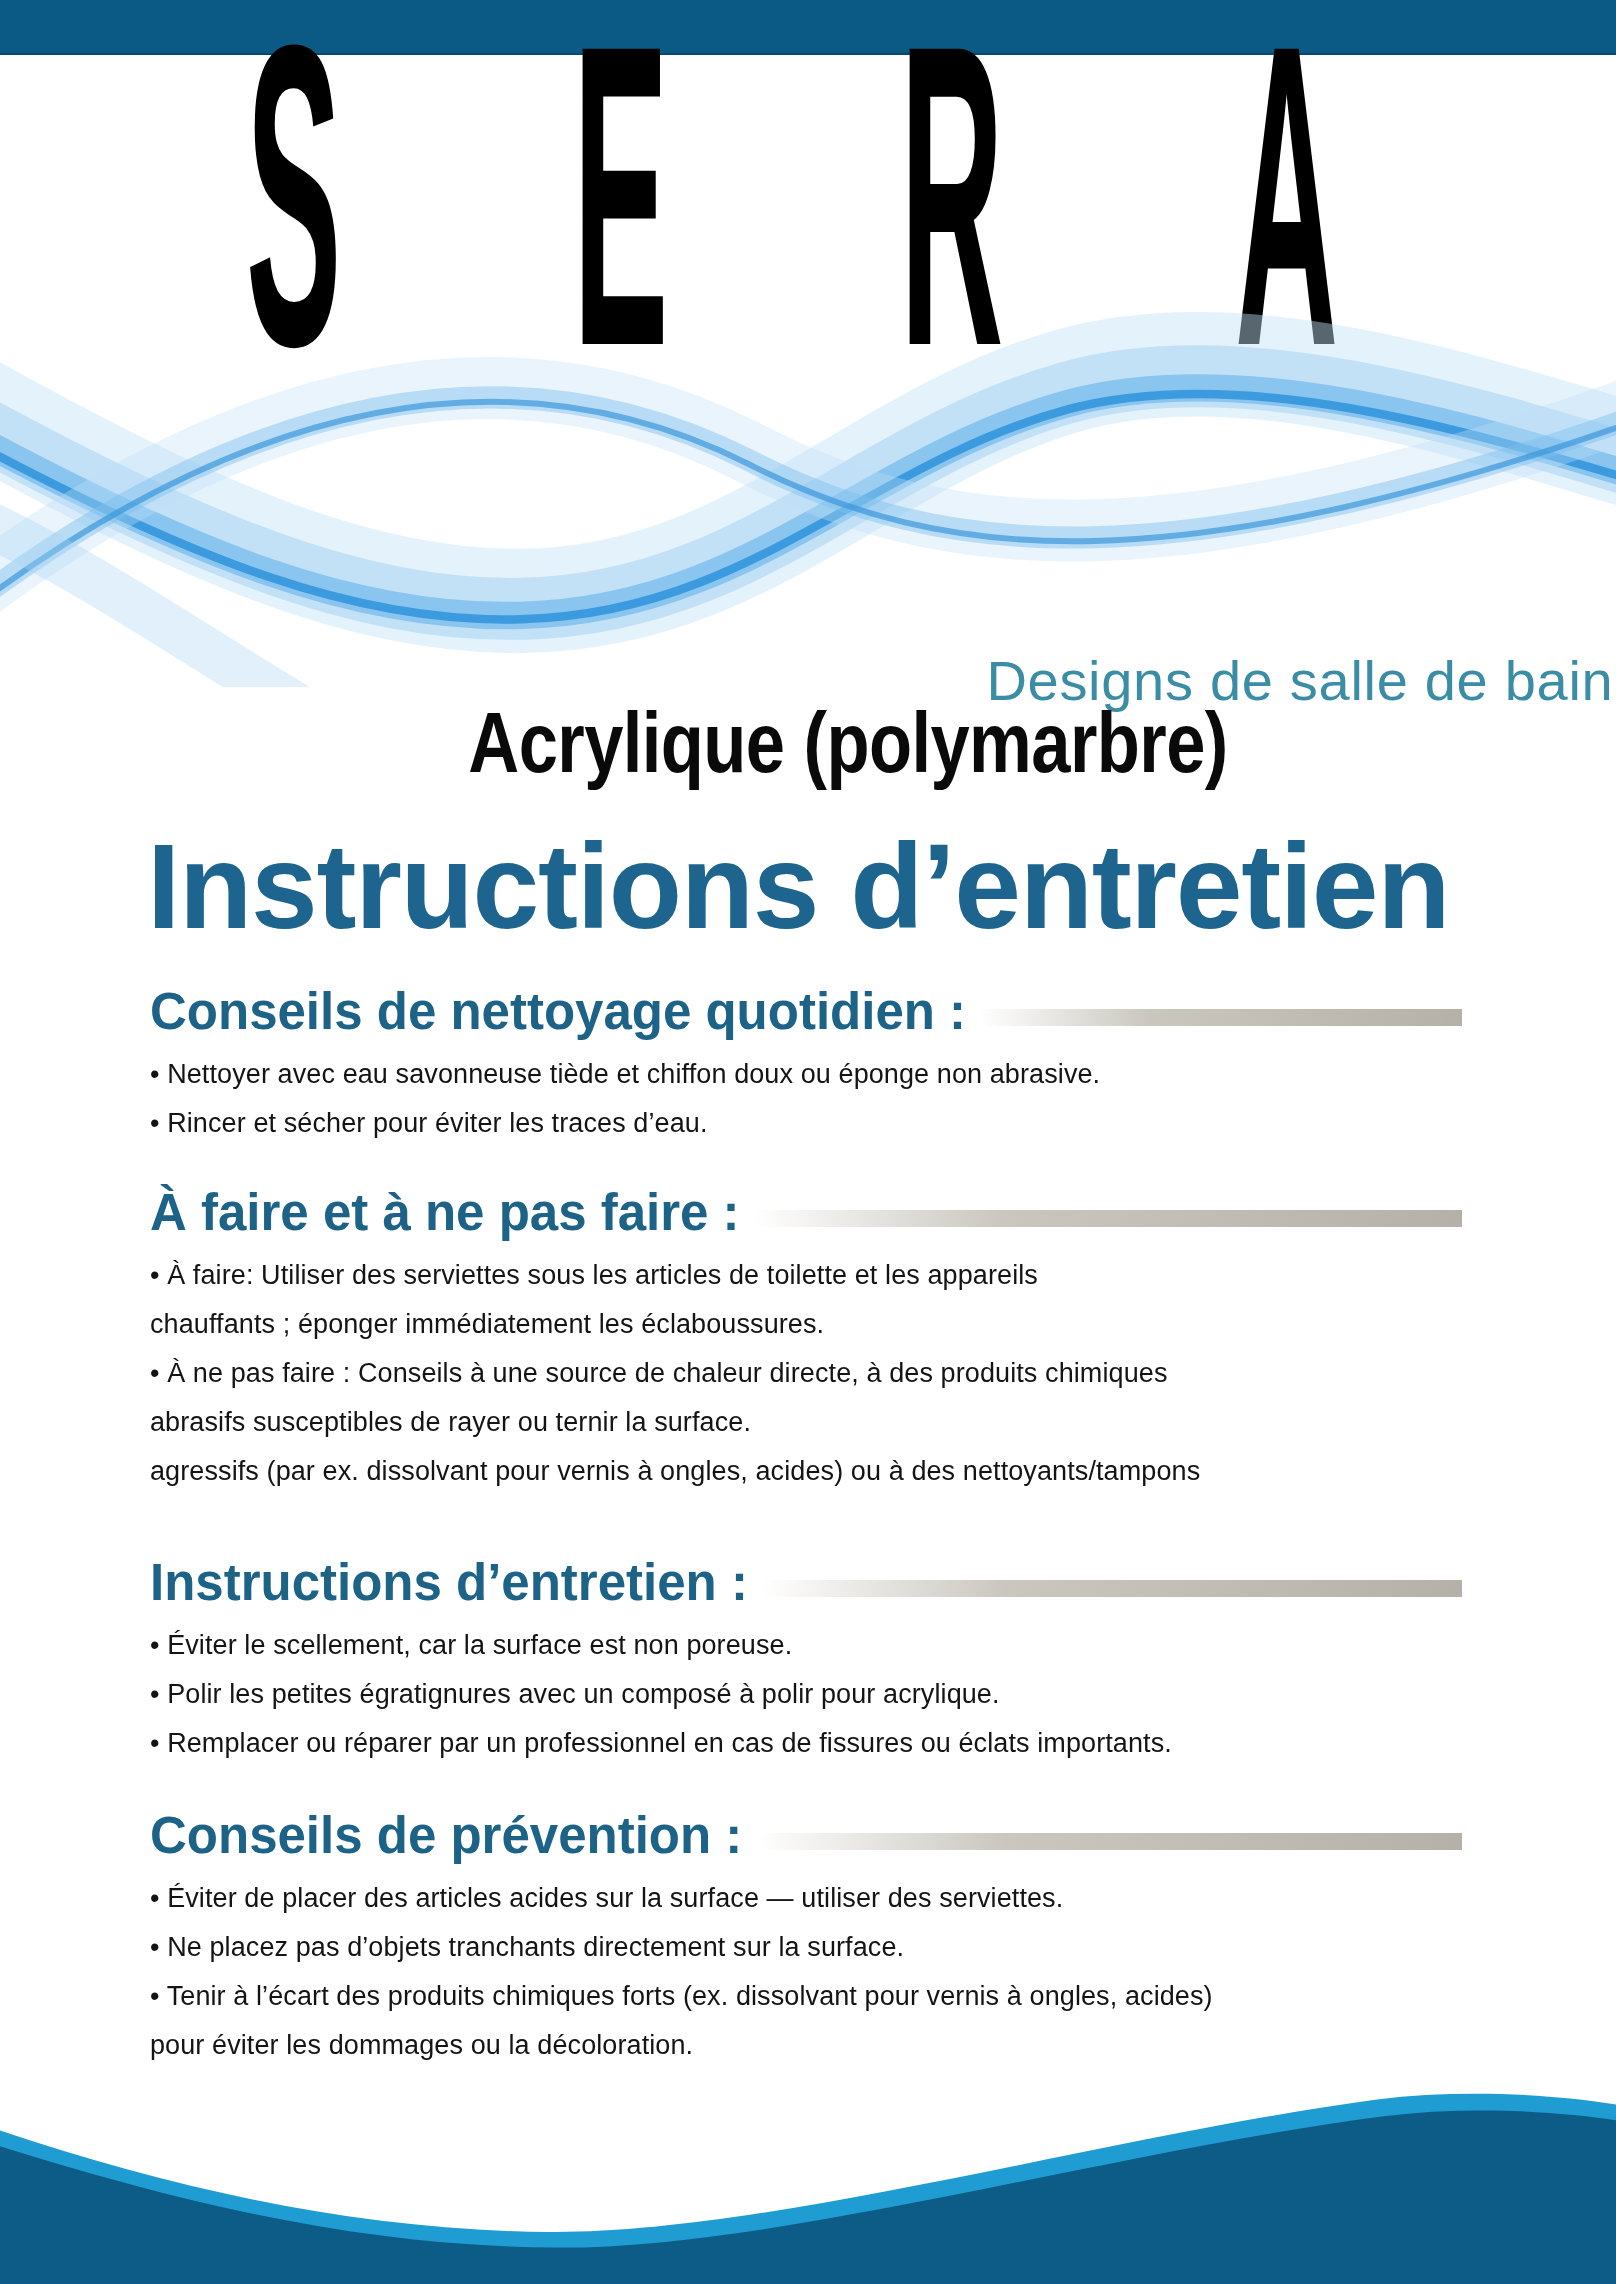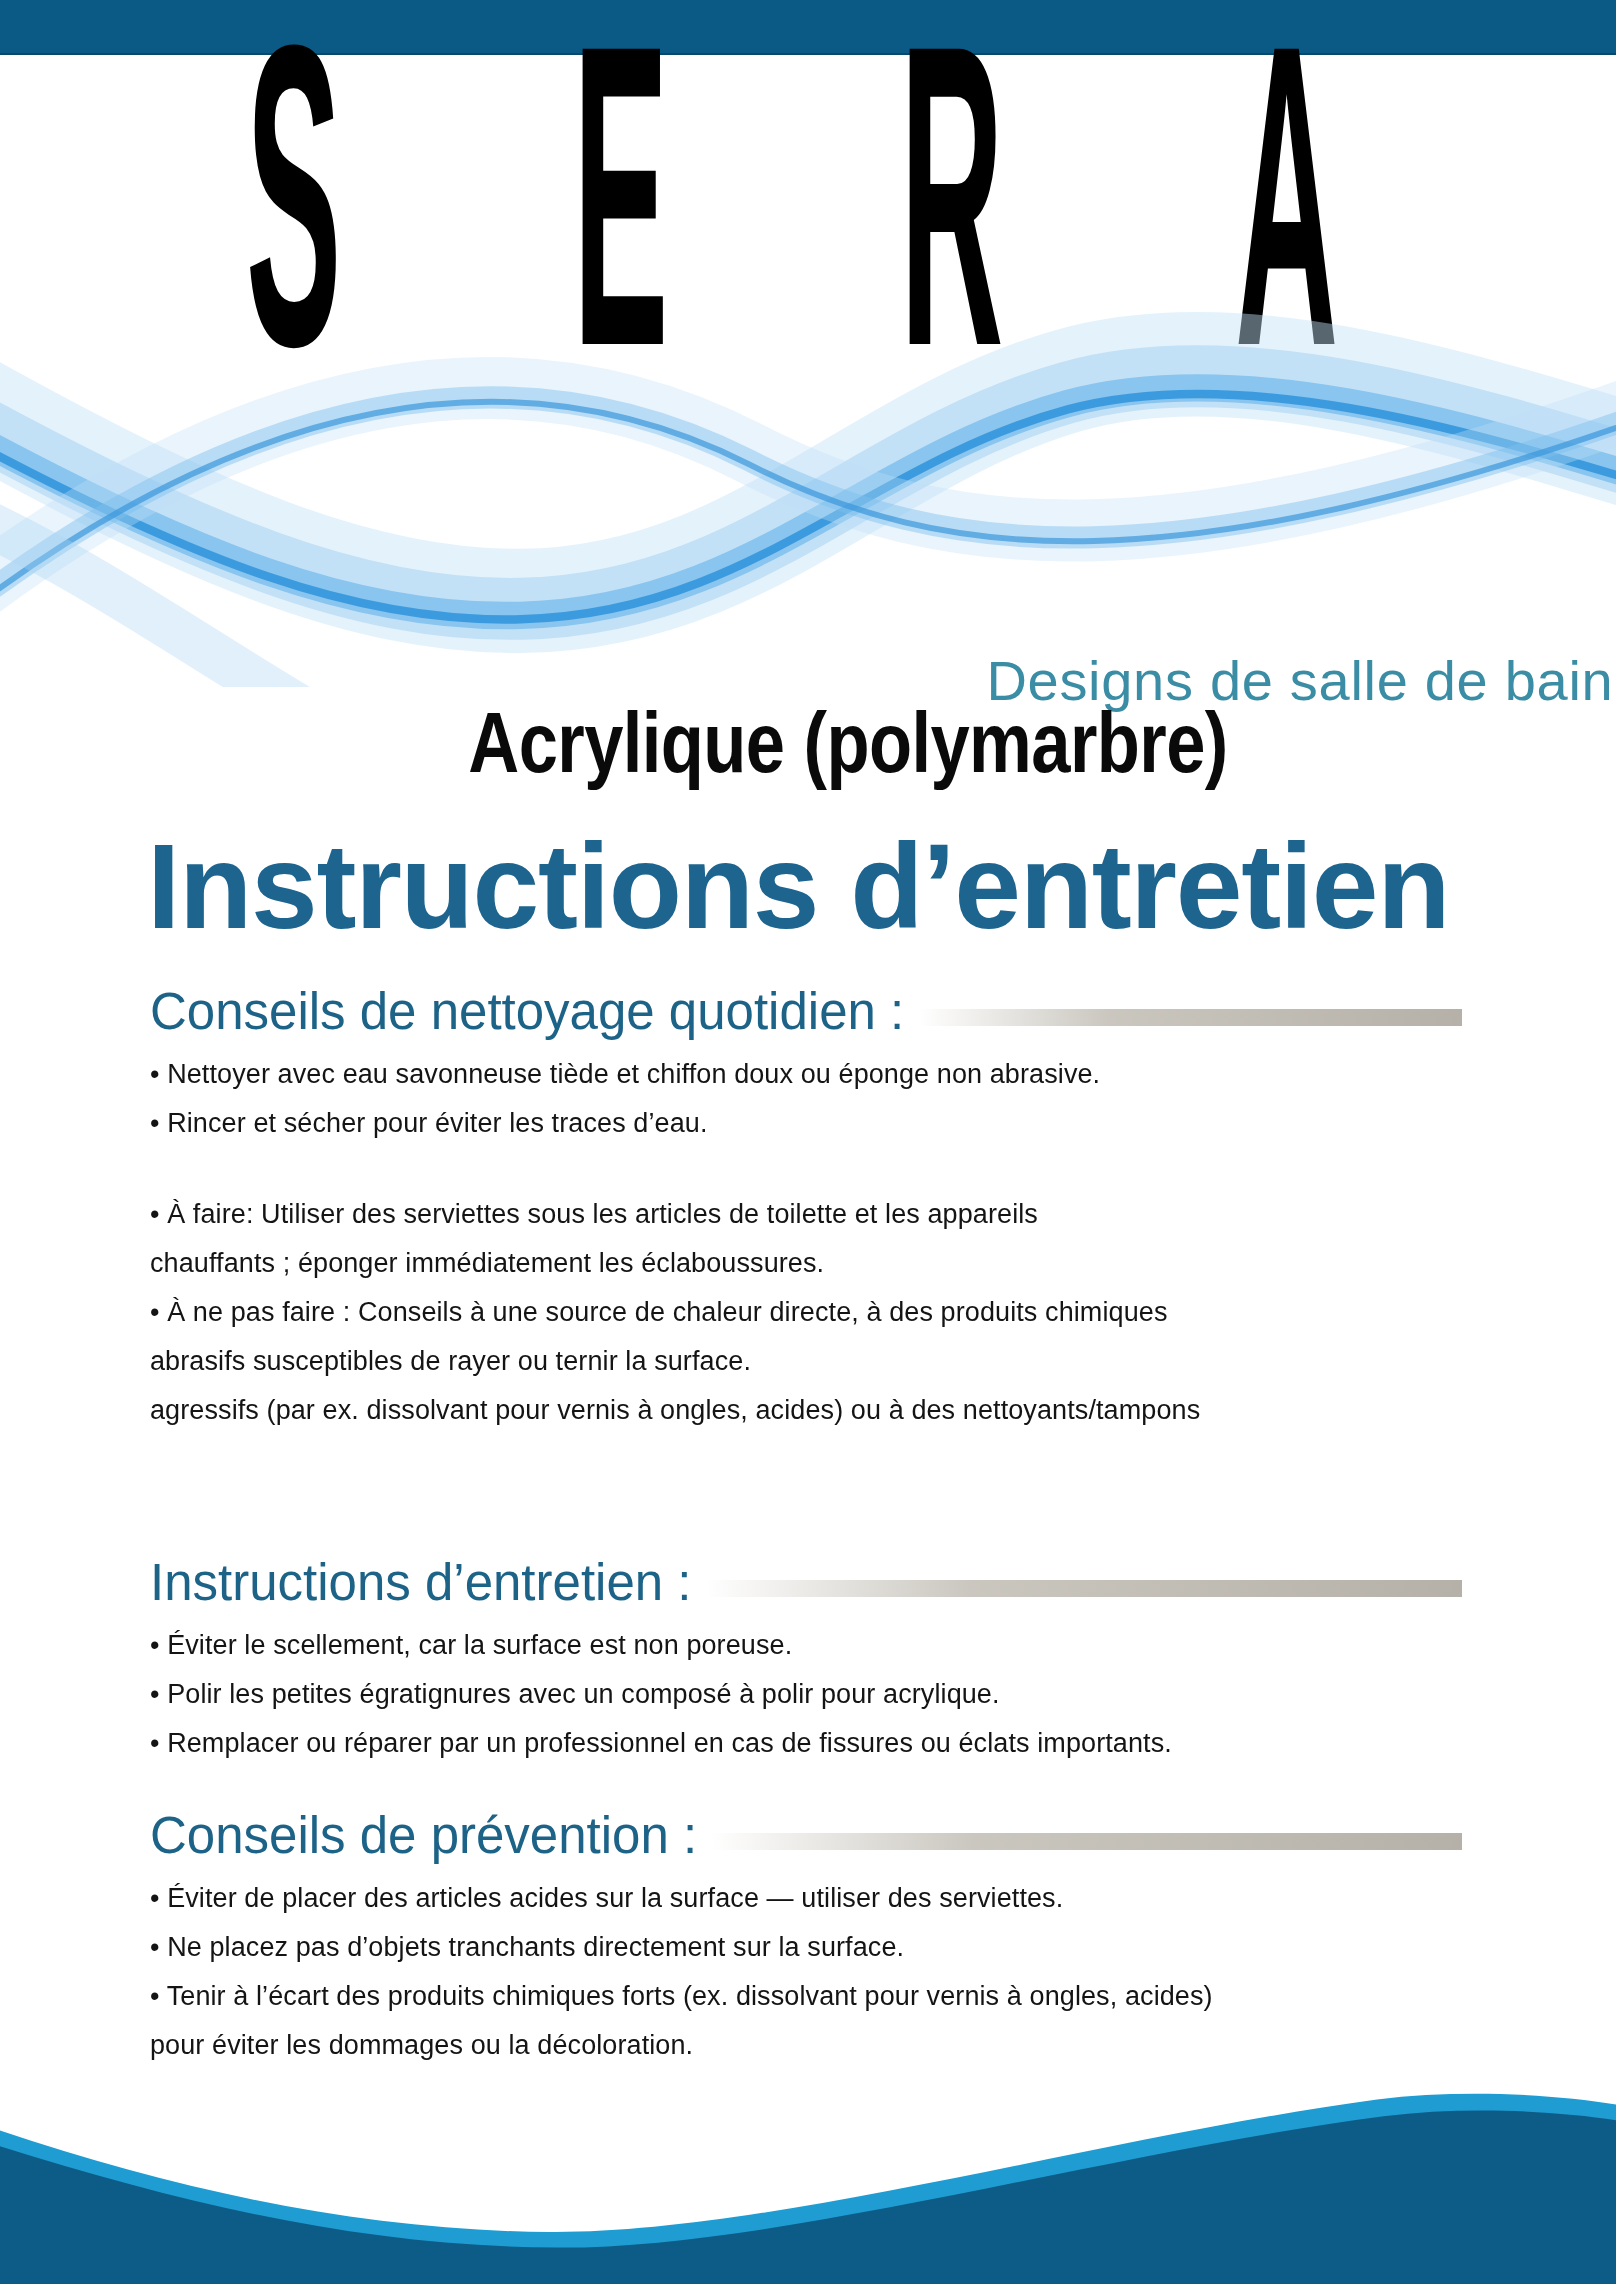--- a/index.html
+++ b/index.html
@@ -37,21 +37,21 @@
     font-size:120px;font-weight:700;line-height:1;letter-spacing:-1.3px;
     color:var(--c-title,#1d648f);white-space:nowrap;
   }
   .section{position:absolute;left:150px;width:1466px;}
   .sec-1{top:981px;}
   .sec-2{top:1182px;}
   .sec-3{top:1552px;}
   .sec-4{top:1805px;}
   .section-header{display:flex;align-items:center;height:61px;}
   .section-heading{
-    font-size:51px;font-weight:400;line-height:61px;
+    font-size:51px;font-weight:700;line-height:61px;
     color:var(--c-heading,#1d6388);white-space:nowrap;flex:0 0 auto;
   }
   .heading-bar{
     flex:1 1 auto;height:17.6px;margin:11.7px 154px 0 14.3px;
     background:linear-gradient(to right,
       rgba(188,184,175,0) 0%,
       rgba(193,189,180,.85) 35%,
       var(--c-bar,#b5b1a8) 100%);
   }
   .section-lines{margin-top:7.8px;}
@@ -94,20 +94,24 @@
       <span class="section-heading">Conseils de nettoyage quotidien :</span>
       <span class="heading-bar"></span>
     </div>
     <div class="section-lines">
       <div class="bullet-line">• Nettoyer avec eau savonneuse tiède et chiffon doux ou éponge non abrasive.</div>
       <div class="bullet-line">• Rincer et sécher pour éviter les traces d’eau.</div>
     </div>
   </div>
 
   <div class="section sec-2">
+    <div class="section-header">
+      <span class="section-heading">À faire et à ne pas faire :</span>
+      <span class="heading-bar"></span>
+    </div>
     <div class="section-lines">
       <div class="bullet-line">• À faire: Utiliser des serviettes sous les articles de toilette et les appareils</div>
       <div class="bullet-line">chauffants ; éponger immédiatement les éclaboussures.</div>
       <div class="bullet-line">• À ne pas faire : Conseils à une source de chaleur directe, à des produits chimiques</div>
       <div class="bullet-line">abrasifs susceptibles de rayer ou ternir la surface.</div>
       <div class="bullet-line">agressifs (par ex. dissolvant pour vernis à ongles, acides) ou à des nettoyants/tampons</div>
     </div>
   </div>
 
   <div class="section sec-3">

